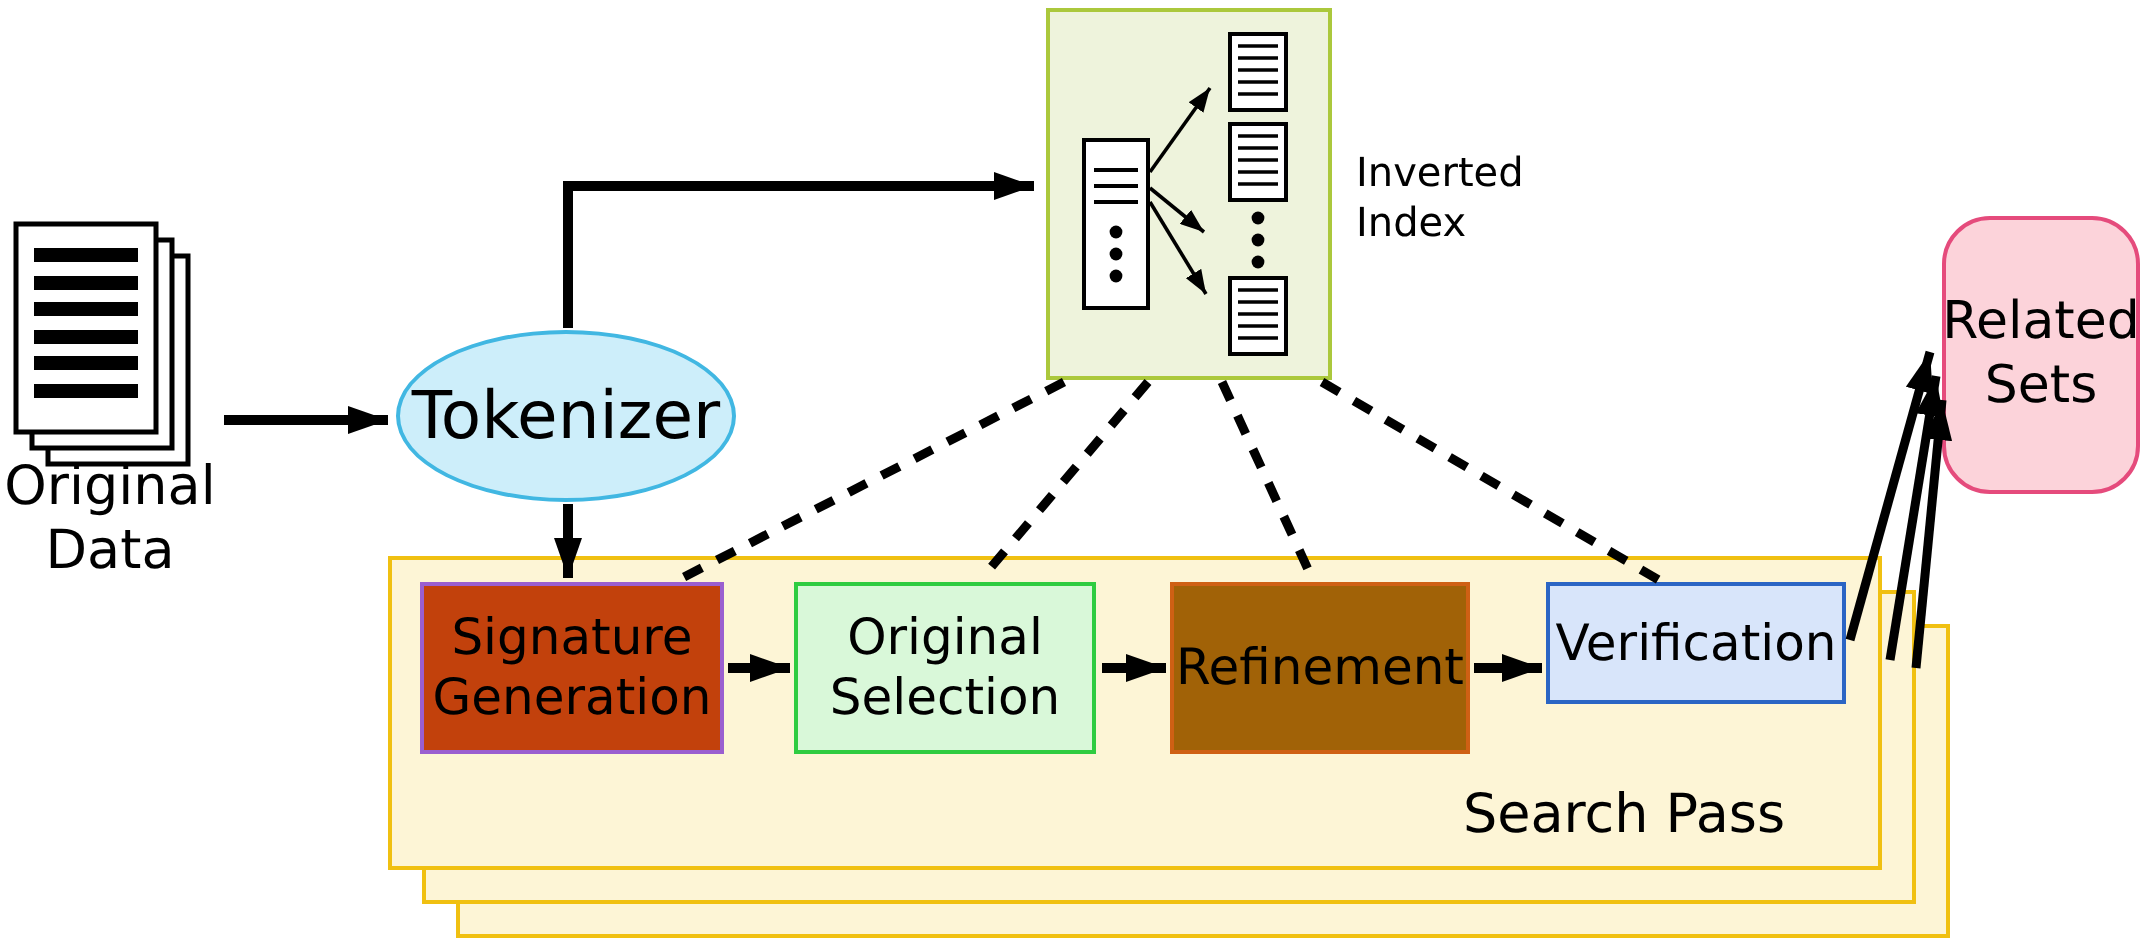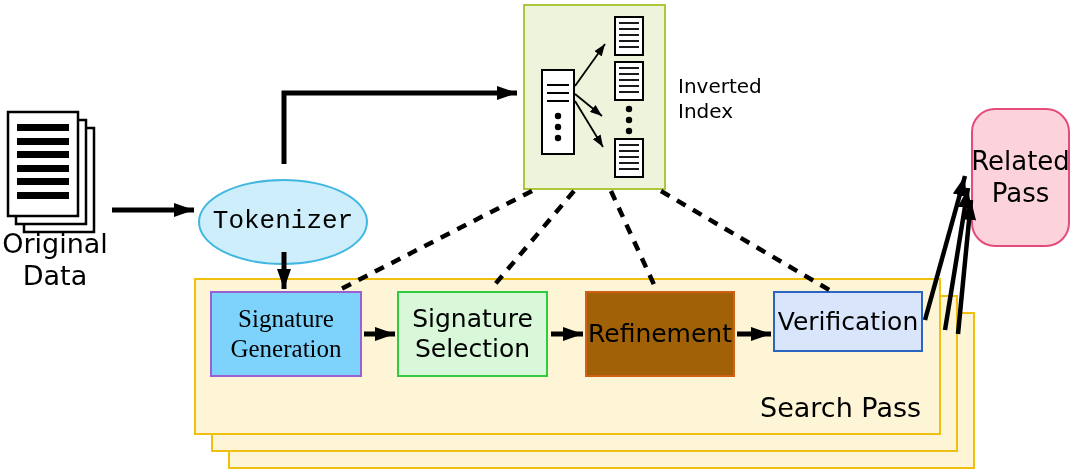--- a/index.html
+++ b/index.html
@@ -15,62 +15,61 @@
   .node{
     border:2px solid #000;
     display:flex;align-items:center;justify-content:center;
     text-align:center;line-height:1.2;
   }
   #green-box{left:523px;top:4px;width:143px;height:186px;border:2px solid;}
   #search-box3{left:228px;top:312px;width:747px;height:157px;border:2px solid;}
   #search-box2{left:211px;top:295px;width:747px;height:157px;border:2px solid;}
   #search-box1{left:194px;top:278px;width:747px;height:157px;border:2px solid;}
   #tokenizer{
-    left:198px;top:179px;width:170px;height:86px;
+    left:198px;top:165px;width:170px;height:86px;
     border:2px solid;border-radius:50%;
-    font-size:26px;
-    font-family:Liberation Mono, monospace;
+    font-size:33px;
   }
   #sig-box {left:210px;top:291px;width:152px;height:86px;font-size:25px;}
   #cand-box{left:397px;top:291px;width:151px;height:86px;font-size:25px;}
   #ref-box {left:585px;top:291px;width:150px;height:86px;font-size:25px;}
   #ver-box {left:773px;top:291px;width:150px;height:61px;font-size:25px;}
   #related-box{
     left:971px;top:108px;width:99px;height:139px;
     border:2.5px solid;border-radius:24px;
     font-size:26px;
   }
   #orig-label{left:-3px;top:228px;width:116px;text-align:center;font-size:27px;line-height:1.2;}
   #inv-label{left:678px;top:74px;width:130px;text-align:left;font-size:20px;line-height:1.25;}
-  #sp-label{left:760px;top:392px;width:180px;text-align:left;font-size:27px;}
+  #sp-label{left:722px;top:392px;width:180px;text-align:center;font-size:27px;}
   #overlay{position:absolute;left:0;top:0;pointer-events:none;}
 </style>
 </head>
 <body>
 
 <div id="canvas">
 
   <div class="abs" id="search-box3" style="background-color: rgb(253, 245, 214); border-color: rgb(240, 192, 17);"></div>
   <div class="abs" id="search-box2" style="background-color: rgb(253, 245, 214); border-color: rgb(240, 192, 17);"></div>
   <div class="abs" id="search-box1" style="background-color: rgb(253, 245, 214); border-color: rgb(240, 192, 17);"></div>
   <div class="abs" id="sp-label">Search Pass</div>
 
   <div class="abs" id="green-box" style="background-color: rgb(238, 243, 220); border-color: rgb(171, 200, 60);"></div>
   <div class="abs" id="inv-label">Inverted Index</div>
 
   <div class="abs node" id="tokenizer" style="background-color: rgb(205, 238, 250); border-color: rgb(65, 183, 226);">Tokenizer</div>
 
   <div class="abs" id="orig-label">Original Data</div>
 
-  <div class="abs node" id="sig-box" style="background-color: #7dd3fc; border-color: rgb(154, 95, 208); font-family: Liberation Serif, serif;">Signature Generation</div>
-  <div class="abs node" id="cand-box" style="background-color: rgb(217, 248, 217); border-color: rgb(47, 204, 65);">Signature Selection</div>
+  <div class="abs node" id="sig-box" style="background-color: #c2410c; border-color: rgb(154, 95, 208);">Signature Generation</div>
+  <div class="abs node" id="cand-box" style="background-color: rgb(217, 248, 217); border-color: rgb(47, 204, 65);">Original Selection</div>
   <div class="abs node" id="ref-box" style="background-color: #a16207; border-color: rgb(207, 96, 20);">Refinement</div>
   <div class="abs node" id="ver-box" style="background-color: rgb(216, 229, 250); border-color: rgb(43, 101, 196);">Verification</div>
 
-  <div class="abs node" id="related-box" style="background-color: rgb(252, 211, 218); border-color: rgb(229, 75, 124);">Related Pass</div>
+  <div class="abs node" id="related-box" style="background-color: rgb(252, 211, 218); border-color: rgb(229, 75, 124);">Related Sets</div>
 
   <svg id="overlay" width="1076" height="476" viewBox="0 0 1076 476">
     <defs>
       <marker id="mb" markerWidth="20" markerHeight="14" refX="20" refY="7" orient="auto" markerUnits="userSpaceOnUse">
         <path d="M0,0 L20,7 L0,14 Z" fill="#000"></path>
       </marker>
       <marker id="ms" markerWidth="12" markerHeight="9" refX="12" refY="4.5" orient="auto" markerUnits="userSpaceOnUse">
         <path d="M0,0 L12,4.5 L0,9 Z" fill="#000"></path>
       </marker>
     </defs>

